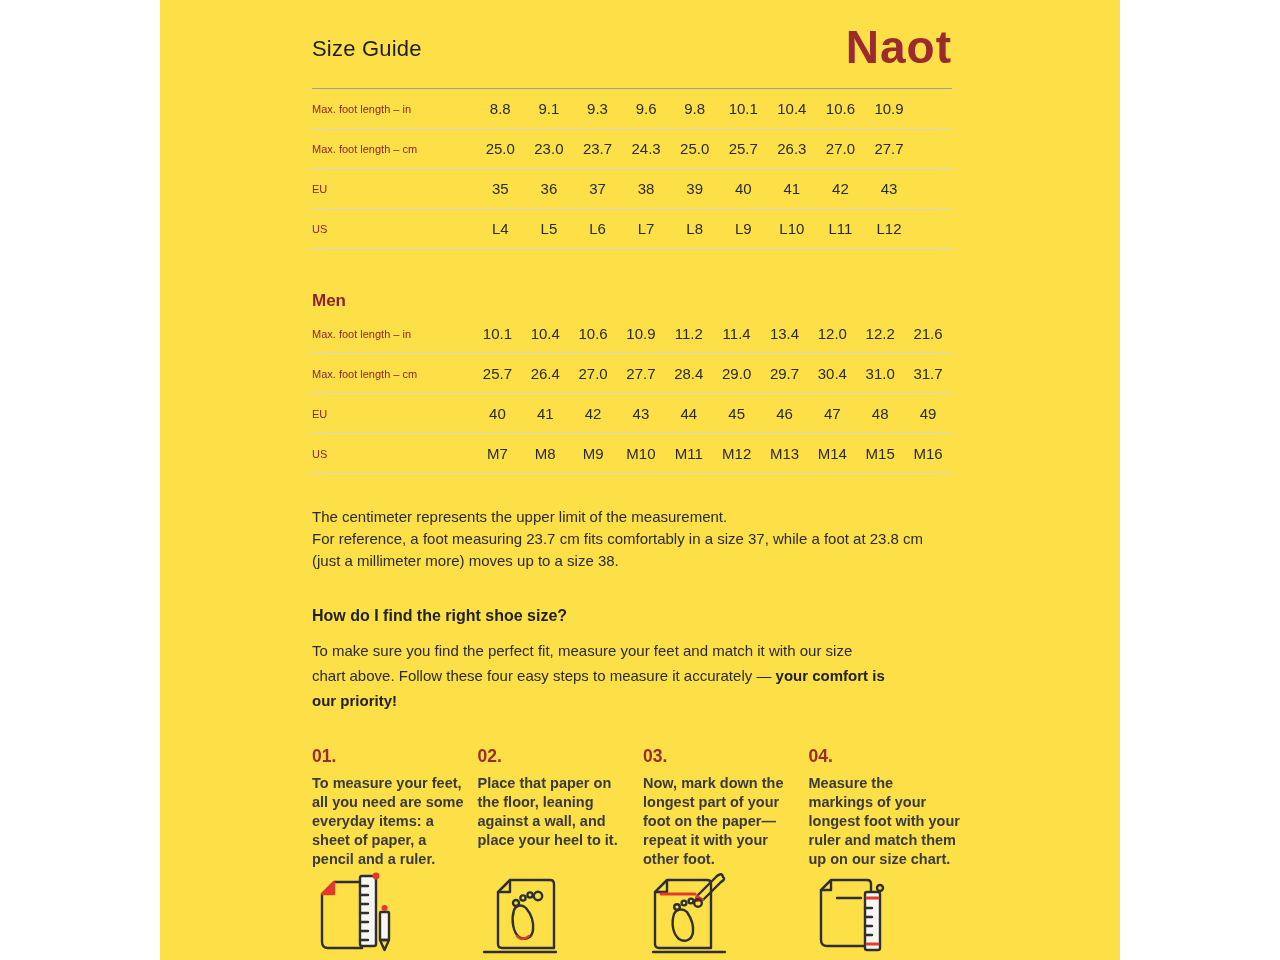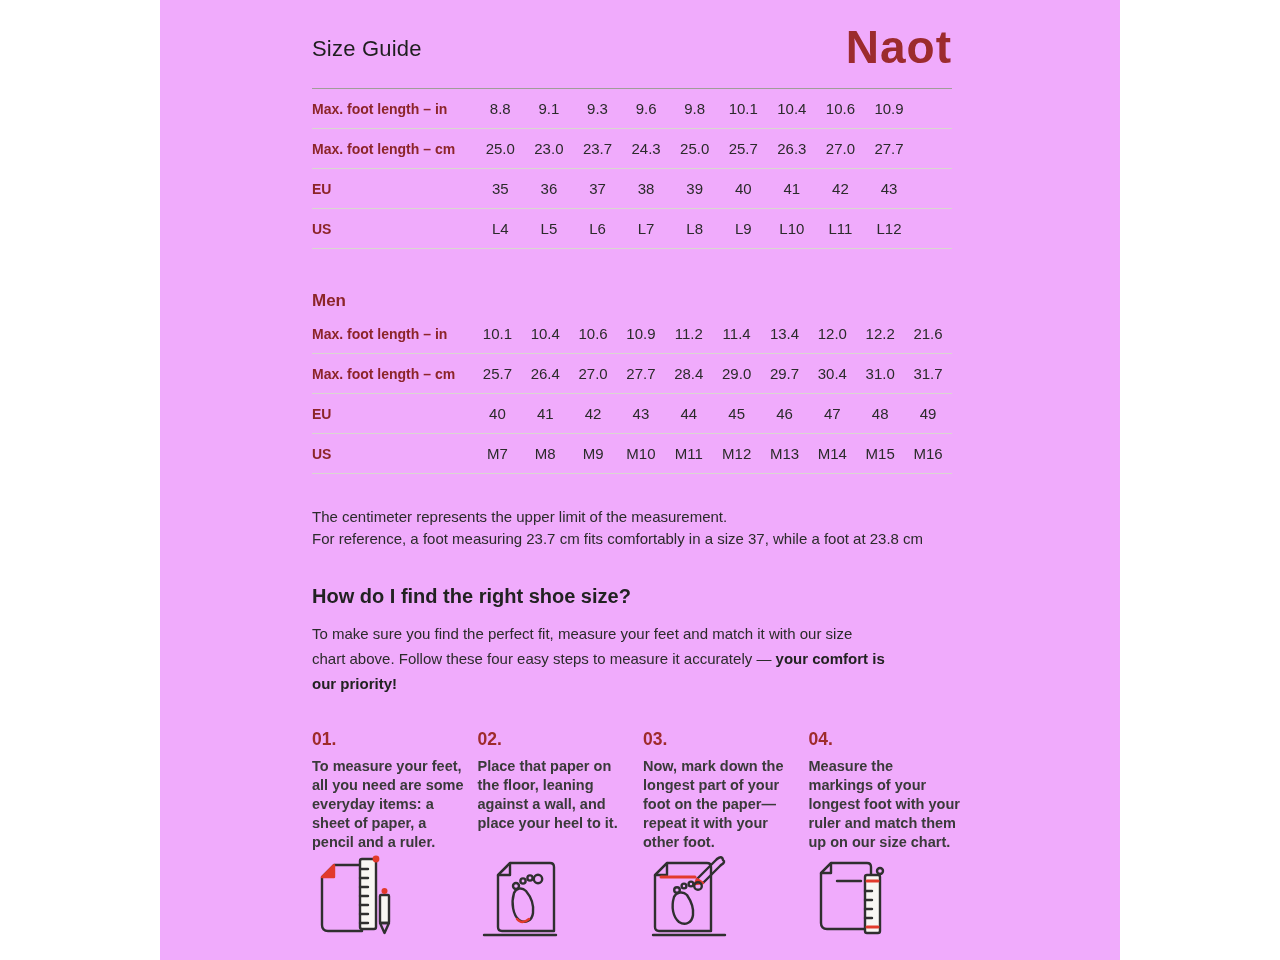--- a/index.html
+++ b/index.html
@@ -1,39 +1,39 @@
 <!DOCTYPE html>
 <html><head>
 <meta charset="utf-8">
 <style>
   * { margin:0; padding:0; box-sizing:border-box; }
   html,body { background:#ffffff; }
   body { font-family:"Liberation Sans","DejaVu Sans",sans-serif; }
   .page { width:1280px; height:960px; background:#ffffff; overflow:hidden; position:relative; }
-  .panel { width:960px; height:960px; margin:0 auto; background:#f0abfc; }
+  .panel { width:960px; height:960px; margin:0 auto; background:#fde047; }
   .content { padding:26px 0 0 152px; width:792px; }
 
   
   .header { display:flex; justify-content:space-between; align-items:flex-start; width:640px; height:62px; }
   .page-title { font-size:22px; font-weight:400; color:#1f1f1f; letter-spacing:.2px; padding-top:10px; }
   .logo { font-size:46px; line-height:42px; font-weight:800; color:#9c2b2e; letter-spacing:1px;margin-left:36px; }
   .header-divider { width:640px; border-bottom:1.5px solid #a09d98; }
 
   
   .section-heading { margin:17px 0 3px; font-size:17px; font-weight:700; color:#8c2529; }
   .section-men .section-heading { margin-top:42px; }
   .trow { width:640px; height:40px; display:flex; align-items:center; border-bottom:1px solid #dad6d1; }
-  .tlabel { width:164px; font-size:14px; font-weight:700; color:#8c2529; }
+  .tlabel { width:164px; font-size:11px; font-weight:400; color:#8c2529; }
   .tcell { width:48.6px; text-align:center; font-size:15px; font-weight:500; color:#2b2b2b; }
 
   
   .notes { margin-top:32px; font-size:15px; line-height:22px; color:#2b2b2b; }
 
   
-  .howto-heading { margin-top:35px; font-size:20px; font-weight:700; color:#222; }
+  .howto-heading { margin-top:35px; font-size:16px; font-weight:700; color:#222; }
   .intro { margin-top:13px; width:575px; font-size:15px; line-height:25px; color:#2b2b2b; }
   .intro b { color:#222; }
 
   
   .steps { display:flex; margin-top:33px; width:800px; }
   .step { width:165.5px; }
   .step-number { font-size:17.5px; font-weight:700; color:#9e2b2b; margin-bottom:7px; }
   .step-text { font-size:14.5px; line-height:19px; font-weight:700; color:#3a3a3a; width:152px; height:84px; }
   .step-icon { margin-top:12px; }
 </style>
@@ -157,20 +157,21 @@
               <div class="tcell">M14</div>
               <div class="tcell">M15</div>
               <div class="tcell">M16</div>
             </div>
           </div>
       </div>
 
       <div class="notes">
         <div>The centimeter represents the upper limit of the measurement.</div>
         <div>For reference, a foot measuring 23.7 cm fits comfortably in a size 37, while a foot at 23.8 cm</div>
+        <div>(just a millimeter more) moves up to a size 38.</div>
       </div>
 
       <div class="howto-heading">How do I find the right shoe size?</div>
       <div class="intro"><span>To make sure you find the perfect fit, measure your feet and match it with our size chart above. Follow these four easy steps to measure it accurately — </span><b>your comfort is our priority!</b></div>
 
       <div class="steps">
 
         <div class="step">
           <div class="step-number">01.</div>
           <div class="step-text">To measure your feet, all you need are some everyday items: a sheet of paper, a pencil and a ruler.</div>

